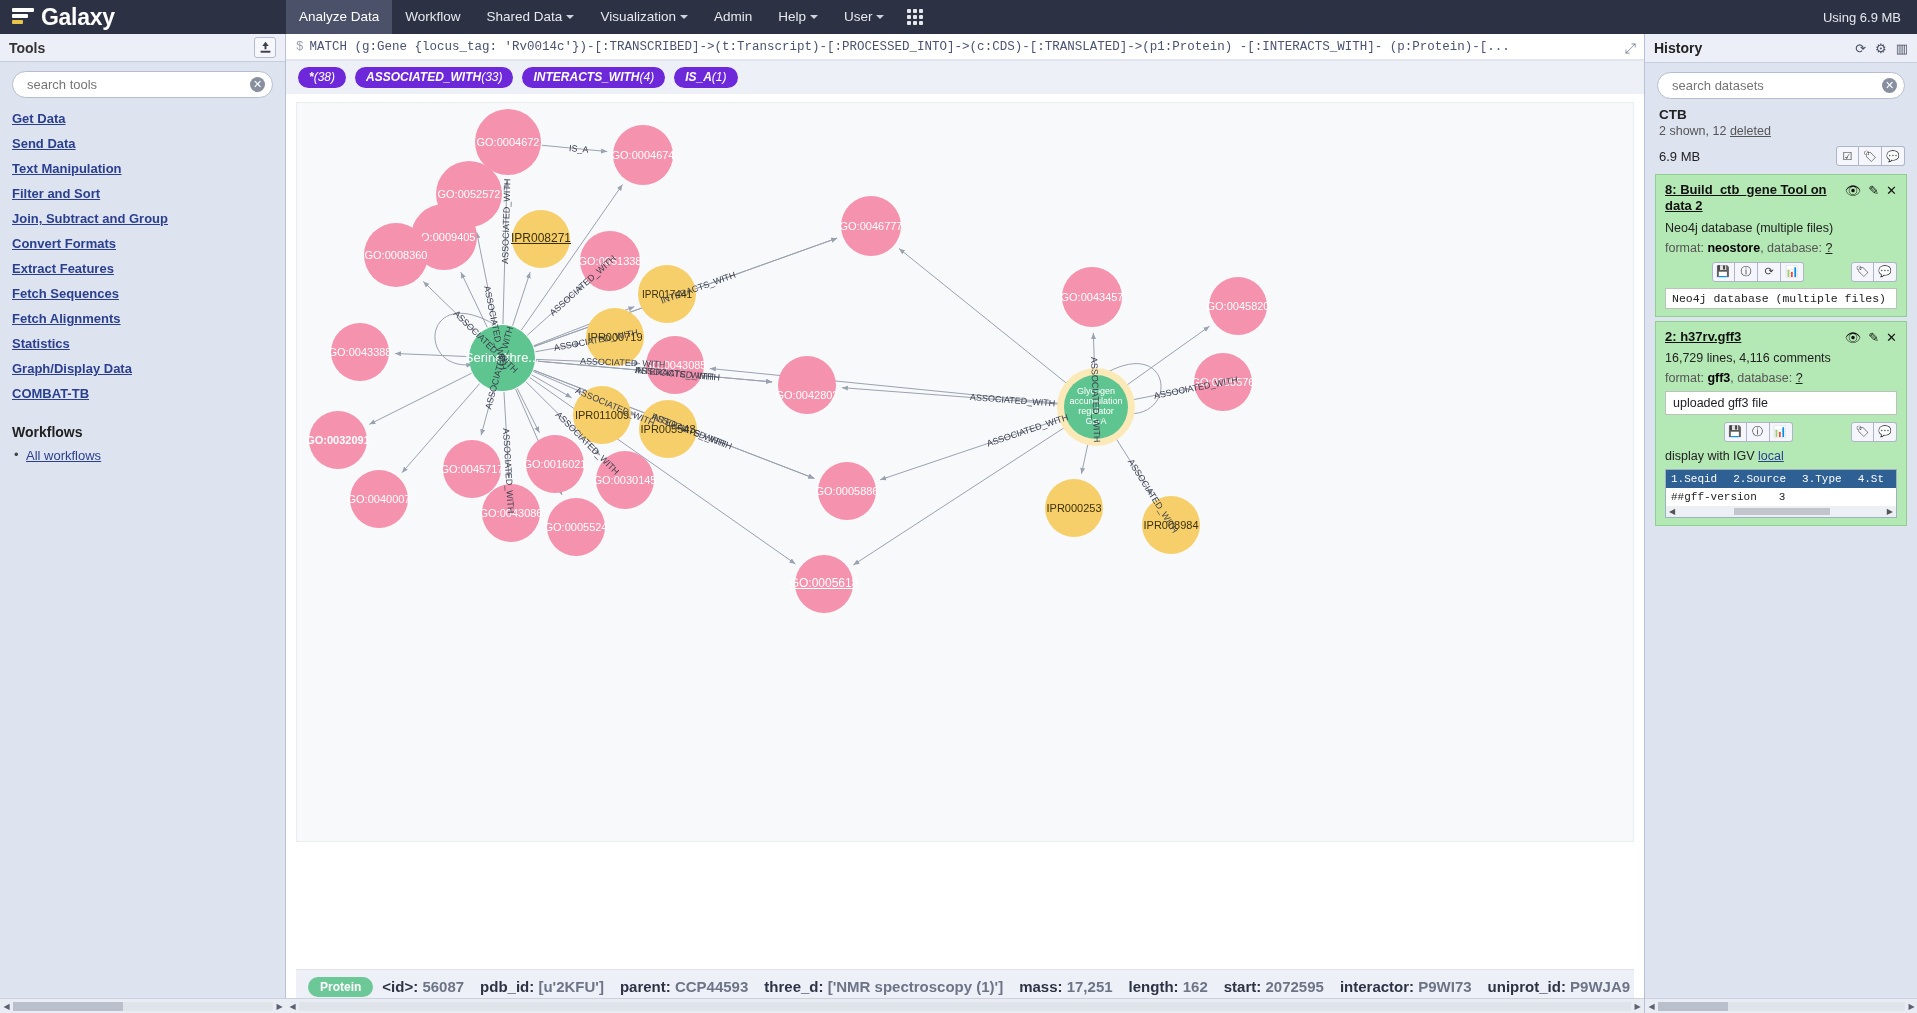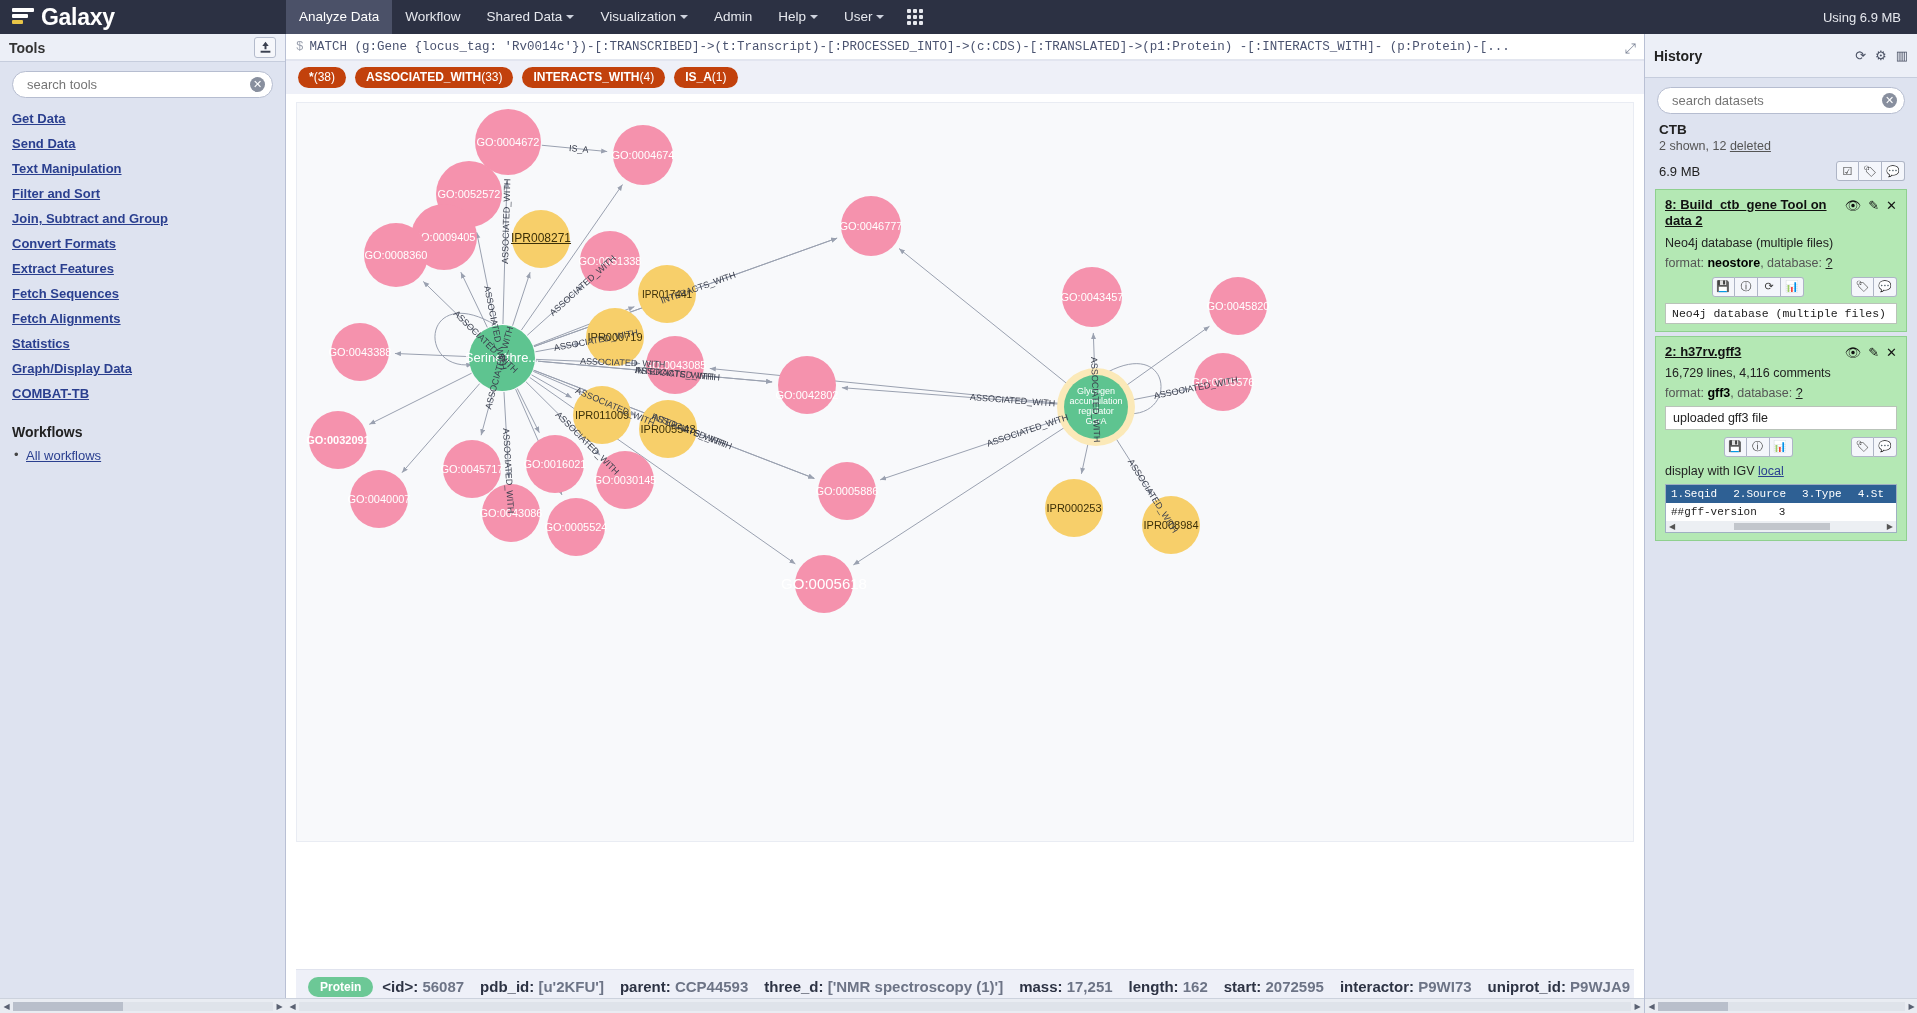--- a/index.html
+++ b/index.html
@@ -89,21 +89,21 @@
   .chip-row.second{ border-top:1px solid #e2e5f0; }
   .chip{
     border-radius:12px; padding:3px 11px; font-size:12px; font-weight:bold;
     cursor:pointer; white-space:nowrap; line-height:15px;
   }
   .chip .cnt{ font-weight:normal; }
   .chip.all{ background:#9aa1b1; color:#fff; }
   .chip.goterm{ background:#f8a0b8; color:#fff; }
   .chip.interpro{ background:#f7cf6a; color:#4a3c10; }
   .chip.protein{ background:#6cc896; color:#fff; }
-  .chip.rel{ background:#c2410c; color:#fff; }
+  .chip.rel{ background:#6d28d9; color:#fff;font-style:italic; }
 
   .graph-area{
     position:relative; margin:8px 10px 0 10px; height:740px;
     background:#f8f9fb; border:1px solid #e9ecf3; overflow:hidden;
   }
   .node{
     position:absolute; border-radius:50%; display:flex; align-items:center;
     justify-content:center; text-align:center; color:#fff; font-size:11px;
     cursor:pointer; line-height:1.1; user-select:none;
   }
@@ -128,21 +128,21 @@
   .prop{ font-size:15px; color:#6d7486; white-space:nowrap; margin-right:7px;font-weight:bold;}
   .prop b{ color:#2d3344; }
   .prop-collapse{ margin-left:auto; color:#6d7486; cursor:pointer; font-size:12px;}
 
   
   .history{
     position:absolute; top:34px; left:1644px; width:273px; height:979px;
     background:#dee3f0; border-left:1px solid #b9c0d4;
   }
   .h-header{
-    height:44px; background:#eceff7; border-bottom:1px solid #c6cddd;
+    height:29px; background:#eceff7; border-bottom:1px solid #c6cddd;
     display:flex; align-items:center; padding:0 9px; justify-content:space-between;gap:36px;
   }
   .h-title{ font-weight:bold; font-size:14px; }
   .h-icons{ display:flex; gap:9px; align-items:center; color:#4a5164; }
   .h-search-wrap{ padding:9px 12px 8px 12px; position:relative; }
   .hist-name{ padding:0 14px; font-weight:bold; font-size:13.5px; }
   .hist-sub{ padding:2px 14px; font-size:12.5px; color:#555; }
   .hist-sub u{ cursor:pointer; }
   .hist-size-row{ padding:6px 12px 8px 14px; display:flex; align-items:center; }
   .hist-size{ font-size:13px; }
@@ -403,21 +403,21 @@
         <div class="node go" style="left: 481px; top: 253px; height: 58px; width: 58px;">
           <span style="font-size: 11px; padding: 0px 3px; margin-top: 20px;">GO:0042802</span>
         </div>
         <div class="node go" style="left: 544px; top: 93px; height: 60px; width: 60px;">
           <span style="font-size: 11px; padding: 0px 3px;">GO:0046777</span>
         </div>
         <div class="node go" style="left: 521px; top: 359px; height: 58px; width: 58px;">
           <span style="font-size: 11px; padding: 0px 3px;">GO:0005886</span>
         </div>
         <div class="node go" style="left: 498px; top: 452px; height: 58px; width: 58px;">
-          <span style="font-size: 15px; padding: 0px 3px;">GO:0005618</span>
+          <span style="font-size: 12px; padding: 0px 3px; text-decoration: underline;">GO:0005618</span>
         </div>
         <div class="node go" style="left: 765px; top: 164px; height: 60px; width: 60px;">
           <span style="font-size: 11px; padding: 0px 3px;">GO:0043457</span>
         </div>
         <div class="node go" style="left: 912px; top: 174px; height: 58px; width: 58px;">
           <span style="font-size: 11px; padding: 0px 3px;">GO:0045820</span>
         </div>
         <div class="node go" style="left: 897px; top: 250px; height: 58px; width: 58px;">
           <span style="font-size: 11px; padding: 0px 3px;">GO:0005576</span>
         </div>

